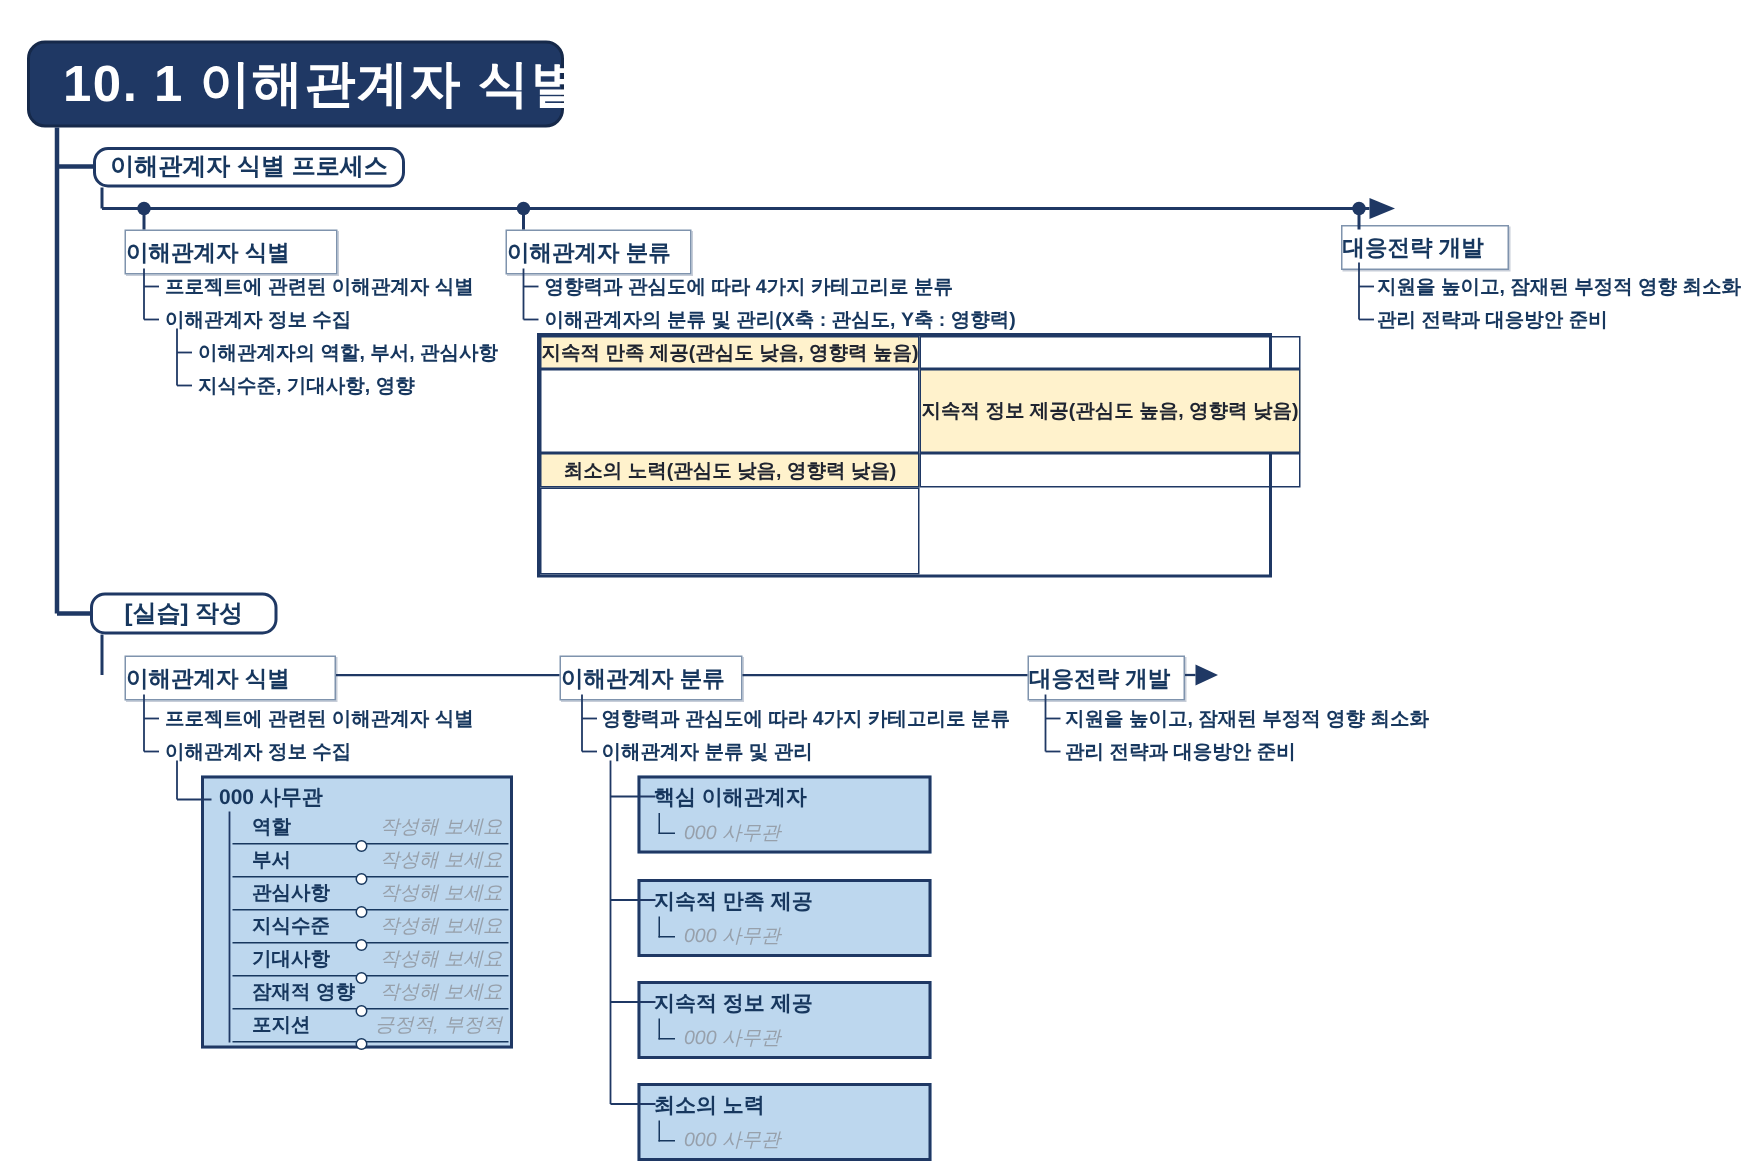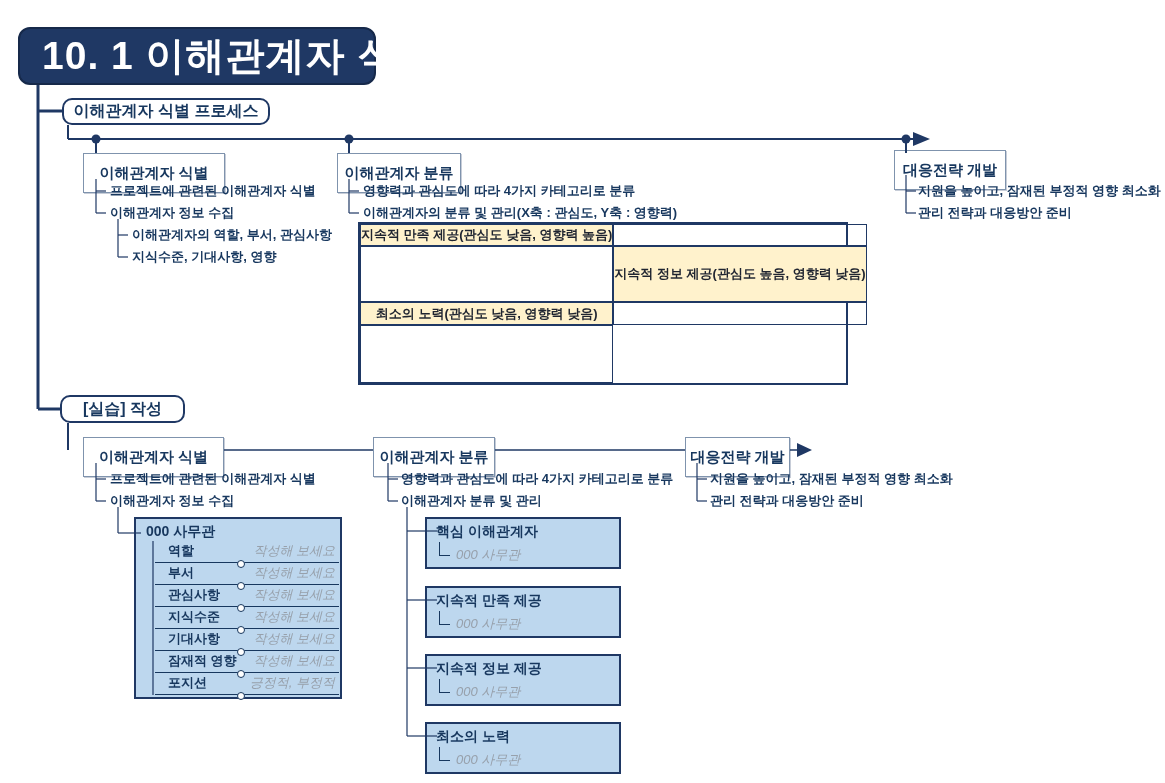--- a/index.html
+++ b/index.html
@@ -8,40 +8,40 @@
     width:1165px; height:783px; position:relative; overflow:hidden;
     font-family:"Liberation Sans","DejaVu Sans",sans-serif;
     color:#17375E;
   }
   .abs { position:absolute; }
 
   
   .title-box {
     left:18px; top:27px; width:358px; height:58px;
     background:#1F3864; border:2px solid #16294a; border-radius:12px;
-    color:#ffffff; font-size:39px; font-weight:bold;
+    color:#ffffff; font-size:34px; font-weight:bold;
     display:flex; align-items:center; padding-left:22px;
     letter-spacing:1px; white-space:nowrap;
   }
 
   
   .pill {
     background:#ffffff; border:2.5px solid #1F3864; border-radius:10px;
     font-weight:bold; color:#17375E; font-size:16px;
     display:flex; align-items:center; justify-content:center;
     white-space:nowrap;
   }
 
   
   .branch-box {
     background:#ffffff; border:1.5px solid #7f93ad;
     box-shadow:1px 1px 0 rgba(31,56,100,0.25);
     font-weight:bold; color:#17375E; font-size:15px;
-    display:flex; align-items:center; justify-content:center;
-    white-space:nowrap; height:40px;
+    display:flex; align-items:center; justify-content:flex-start;
+    white-space:nowrap; height:30px;
   }
 
   
   .tree-item {
     font-size:13px; color:#17375E; white-space:nowrap; line-height:18px;font-weight:bold;
   }
 
   
   .matrix {
     left:358px; top:222px; width:490px;

